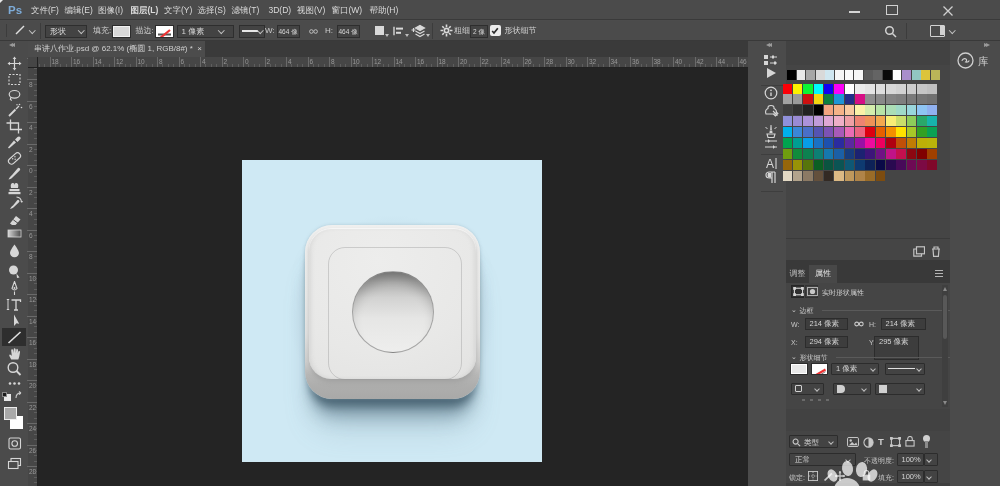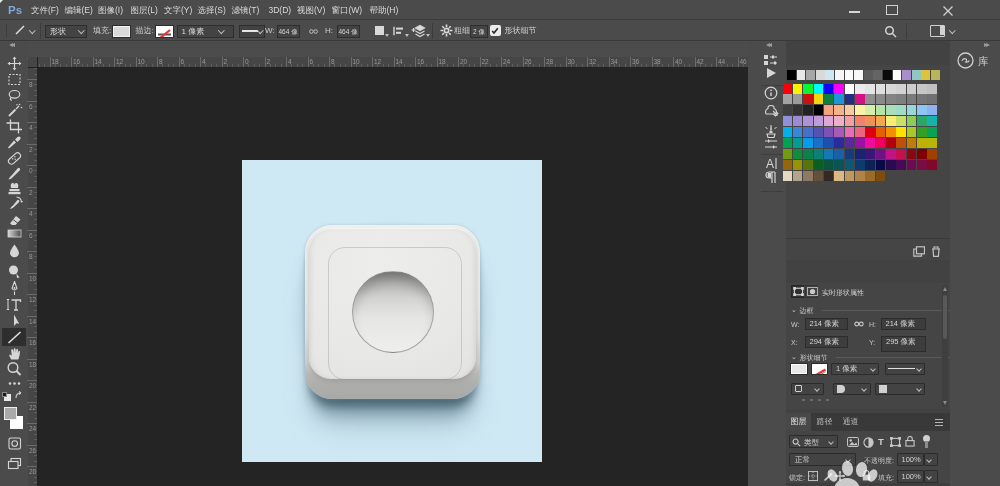--- a/index.html
+++ b/index.html
@@ -82,21 +82,21 @@
 </head>
 <body>
 <div id="app">
 
   <div id="menubar" class="abs"></div>
   <div id="pslogo" class="abs">Ps</div>
   <div class="abs" style="left:0;top:0;width:0;height:0;border-left:3px solid #e8e8e8;border-bottom:3px solid transparent;"></div>
   <span class="abs menuitem" style="left:31px;">文件(F)</span>
   <span class="abs menuitem" style="left:64.5px;">编辑(E)</span>
   <span class="abs menuitem" style="left:98px;">图像(I)</span>
-  <span class="abs menuitem" style="left:130.5px;">图层(L)</span>
+  <span class="abs menuitem" style="left:130.5px;font-weight:bold;">图层(L)</span>
   <span class="abs menuitem" style="left:164px;">文字(Y)</span>
   <span class="abs menuitem" style="left:197.5px;">选择(S)</span>
   <span class="abs menuitem" style="left:231.5px;">滤镜(T)</span>
   <span class="abs menuitem" style="left:268.5px;">3D(D)</span>
   <span class="abs menuitem" style="left:297px;">视图(V)</span>
   <span class="abs menuitem" style="left:331.5px;">窗口(W)</span>
   <span class="abs menuitem" style="left:369.5px;">帮助(H)</span>
 
   <div class="abs" style="left:849px;top:11px;width:11px;height:2px;background:#d5d5d5;"></div>
   <div class="abs" style="left:886px;top:5px;width:12px;height:10px;border:1.2px solid #d0d0d0;"></div>
@@ -353,20 +353,23 @@
         <circle cx="8.7" cy="7.5" r="2.8" fill="none" stroke="#d6d6d6" stroke-width="1.1"></circle>
       </svg>
     </div>
 <div class="tool" style="top:456px;">
       <svg width="17" height="15" viewBox="0 0 17 15">
         <rect x="5" y="2.5" width="9.5" height="7" fill="none" stroke="#d6d6d6" stroke-width="1.1"></rect>
         <rect x="2.5" y="5.5" width="9.5" height="7" fill="#4b4b4b" stroke="#d6d6d6" stroke-width="1.1"></rect>
       </svg>
     </div>
 
+  <div id="tabstrip" class="abs">
+      <div id="doctab">串讲八作业.psd @ 62.1% (椭圆 1, RGB/8#) * &nbsp;×</div>
+    </div>
   <div id="hruler" class="abs">
       <span class="rlab" style="left:2.0px;top:1px;">20</span>
 <span class="rlab" style="left:23.5px;top:1px;">18</span>
 <span class="rlab" style="left:45.0px;top:1px;">16</span>
 <span class="rlab" style="left:66.5px;top:1px;">14</span>
 <span class="rlab" style="left:88.0px;top:1px;">12</span>
 <span class="rlab" style="left:109.5px;top:1px;">10</span>
 <span class="rlab" style="left:131.0px;top:1px;">8</span>
 <span class="rlab" style="left:152.5px;top:1px;">6</span>
 <span class="rlab" style="left:174.0px;top:1px;">4</span>
@@ -862,20 +865,29 @@
             </g>
           </svg>
         <svg style="position:absolute;left:145px;top:7px;" width="10" height="11" viewBox="0 0 10 11">
             <g fill="none" stroke="#c4c4c4" stroke-width="1.2">
               <path d="M1 3 L9 3 M3 3 L3 1 L7 1 L7 3"></path>
               <path d="M2 3 L2.6 10.3 L7.4 10.3 L8 3"></path>
             </g>
           </svg>
       </div>
 
+      <div class="ptabbar" style="top:219px;height:23px;">
+        <div class="ptab" style="left:0px;top:5px;width:23px;">调整</div>
+        <div class="ptab active" style="left:23px;top:5px;width:28px;">属性</div>
+        <div class="hamb" style="right:7px;top:10px;">
+            <i style="top:0"></i>
+            <i style="top:3px"></i>
+            <i style="top:6px"></i>
+          </div>
+      </div>
       <div class="pbody" style="top:242px;height:126px;">
         <div style="position:absolute;left:4.5px;top:2px;width:13px;height:13px;background:#2f2f2f;border:1px solid #262626;">
           <svg style="position:absolute;left:1px;top:1px;" width="11" height="9" viewBox="0 0 13 11">
               <g fill="none" stroke="#d5d5d5" stroke-width="1.4">
                 <rect x="1.5" y="1.5" width="10" height="8"></rect>
               </g>
               <g fill="#d5d5d5">
                 <rect x="0" y="0" width="3.4" height="3.4"></rect>
                 <rect x="9.6" y="0" width="3.4" height="3.4"></rect>
                 <rect x="0" y="7.6" width="3.4" height="3.4"></rect>
@@ -899,21 +911,21 @@
             <g fill="none" stroke="#c9c9c9" stroke-width="1.2">
               <circle cx="3" cy="4" r="2.1"></circle>
               <circle cx="8" cy="4" r="2.1"></circle>
             </g>
           </svg>
         <span class="plabel" style="left:83px;top:38px;">H:</span>
         <div class="inbox" style="left:94.5px;top:35px;width:45px;height:12px;line-height:10px;padding-left:4px;">214 像素</div>
         <span class="plabel" style="left:5px;top:56px;">X:</span>
         <div class="inbox" style="left:18.5px;top:53px;width:43px;height:12px;line-height:10px;padding-left:4px;">294 像素</div>
         <span class="plabel" style="left:83px;top:56px;">Y:</span>
-        <div class="inbox" style="left:95px;top:53px;width:45px;height:16px;line-height:10px;padding-left:4px;">295 像素</div>
+        <div class="inbox" style="left:88px;top:53px;width:45px;height:24px;line-height:10px;padding-left:4px;">295 像素</div>
         <span class="shead" style="left:5px;top:70px;">⌄</span>
         <span class="shead" style="left:13.5px;top:70px;">形状细节</span>
         <div class="hline" style="left:50px;top:73.5px;width:114px;"></div>
         <div style="position:absolute;left:4px;top:79.5px;width:18px;height:12px;background:#e8e8e8;border:1px solid #2c2c2c;box-shadow:inset 0 0 0 1px #fff;"></div>
         <div style="position:absolute;left:24.5px;top:79.5px;width:17px;height:12px;background:#fff;border:1px solid #2c2c2c;overflow:hidden;"><svg width="15" height="10" viewBox="0 0 15 10">
               <path d="M1.5 8.5 L13.5 1.5" stroke="#e33" stroke-width="2.2"></path>
               <path d="M1.5 8.5 L13.5 1.5" stroke="#222" stroke-width="0.6" transform="translate(0,2.2)"></path>
             </svg></div>
         <div class="ddown" style="left:45px;top:79.5px;width:48px;height:12px;color:#d4d4d4;font-size:7.5px;line-height:10px;padding-left:4px;">1 像素</div>
         <div class="dcaret" style="left:85px;top:83.5px;"></div>
@@ -931,30 +943,20 @@
         <div class="dcaret" style="left:131px;top:103.5px;"></div>
         <div style="position:absolute;left:16px;top:116px;width:30px;height:2px;background:repeating-linear-gradient(90deg,#6a6a6a 0 3px,transparent 3px 8px);"></div>
 
         <div style="position:absolute;right:2px;top:2px;width:6px;height:122px;background:#3f3f3f;">
           <div style="position:absolute;left:1px;top:10px;width:4px;height:44px;background:#585858;border-radius:2px;"></div>
           <div style="position:absolute;left:1px;top:2px;width:0;height:0;border-left:2.5px solid transparent;border-right:2.5px solid transparent;border-bottom:4px solid #8a8a8a;"></div>
           <div style="position:absolute;left:1px;bottom:2px;width:0;height:0;border-left:2.5px solid transparent;border-right:2.5px solid transparent;border-top:4px solid #8a8a8a;"></div>
         </div>
       </div>
 
-      <div class="ptabbar" style="top:372px;height:18px;">
-        <div class="ptab active" style="left:0px;top:0px;width:25px;">图层</div>
-        <div class="ptab" style="left:26px;top:0px;width:25px;">路径</div>
-        <div class="ptab" style="left:52px;top:0px;width:25px;">通道</div>
-        <div class="hamb" style="right:7px;top:6px;">
-            <i style="top:0"></i>
-            <i style="top:3px"></i>
-            <i style="top:6px"></i>
-          </div>
-      </div>
       <div class="pbody" style="top:390px;height:55px;">
         <div class="ddown" style="left:3px;top:4px;width:49px;height:13px;">
           <svg style="position:absolute;left:2px;top:2px;" width="9" height="9" viewBox="0 0 10 10">
               <g fill="none" stroke="#c9c9c9" stroke-width="1.2">
                 <circle cx="4" cy="4" r="2.8"></circle>
                 <path d="M6.2 6.2 L9 9"></path>
               </g>
             </svg>
           <span style="position:absolute;left:14px;top:2px;color:#d4d4d4;font-size:7.5px;">类型</span>
         </div>

